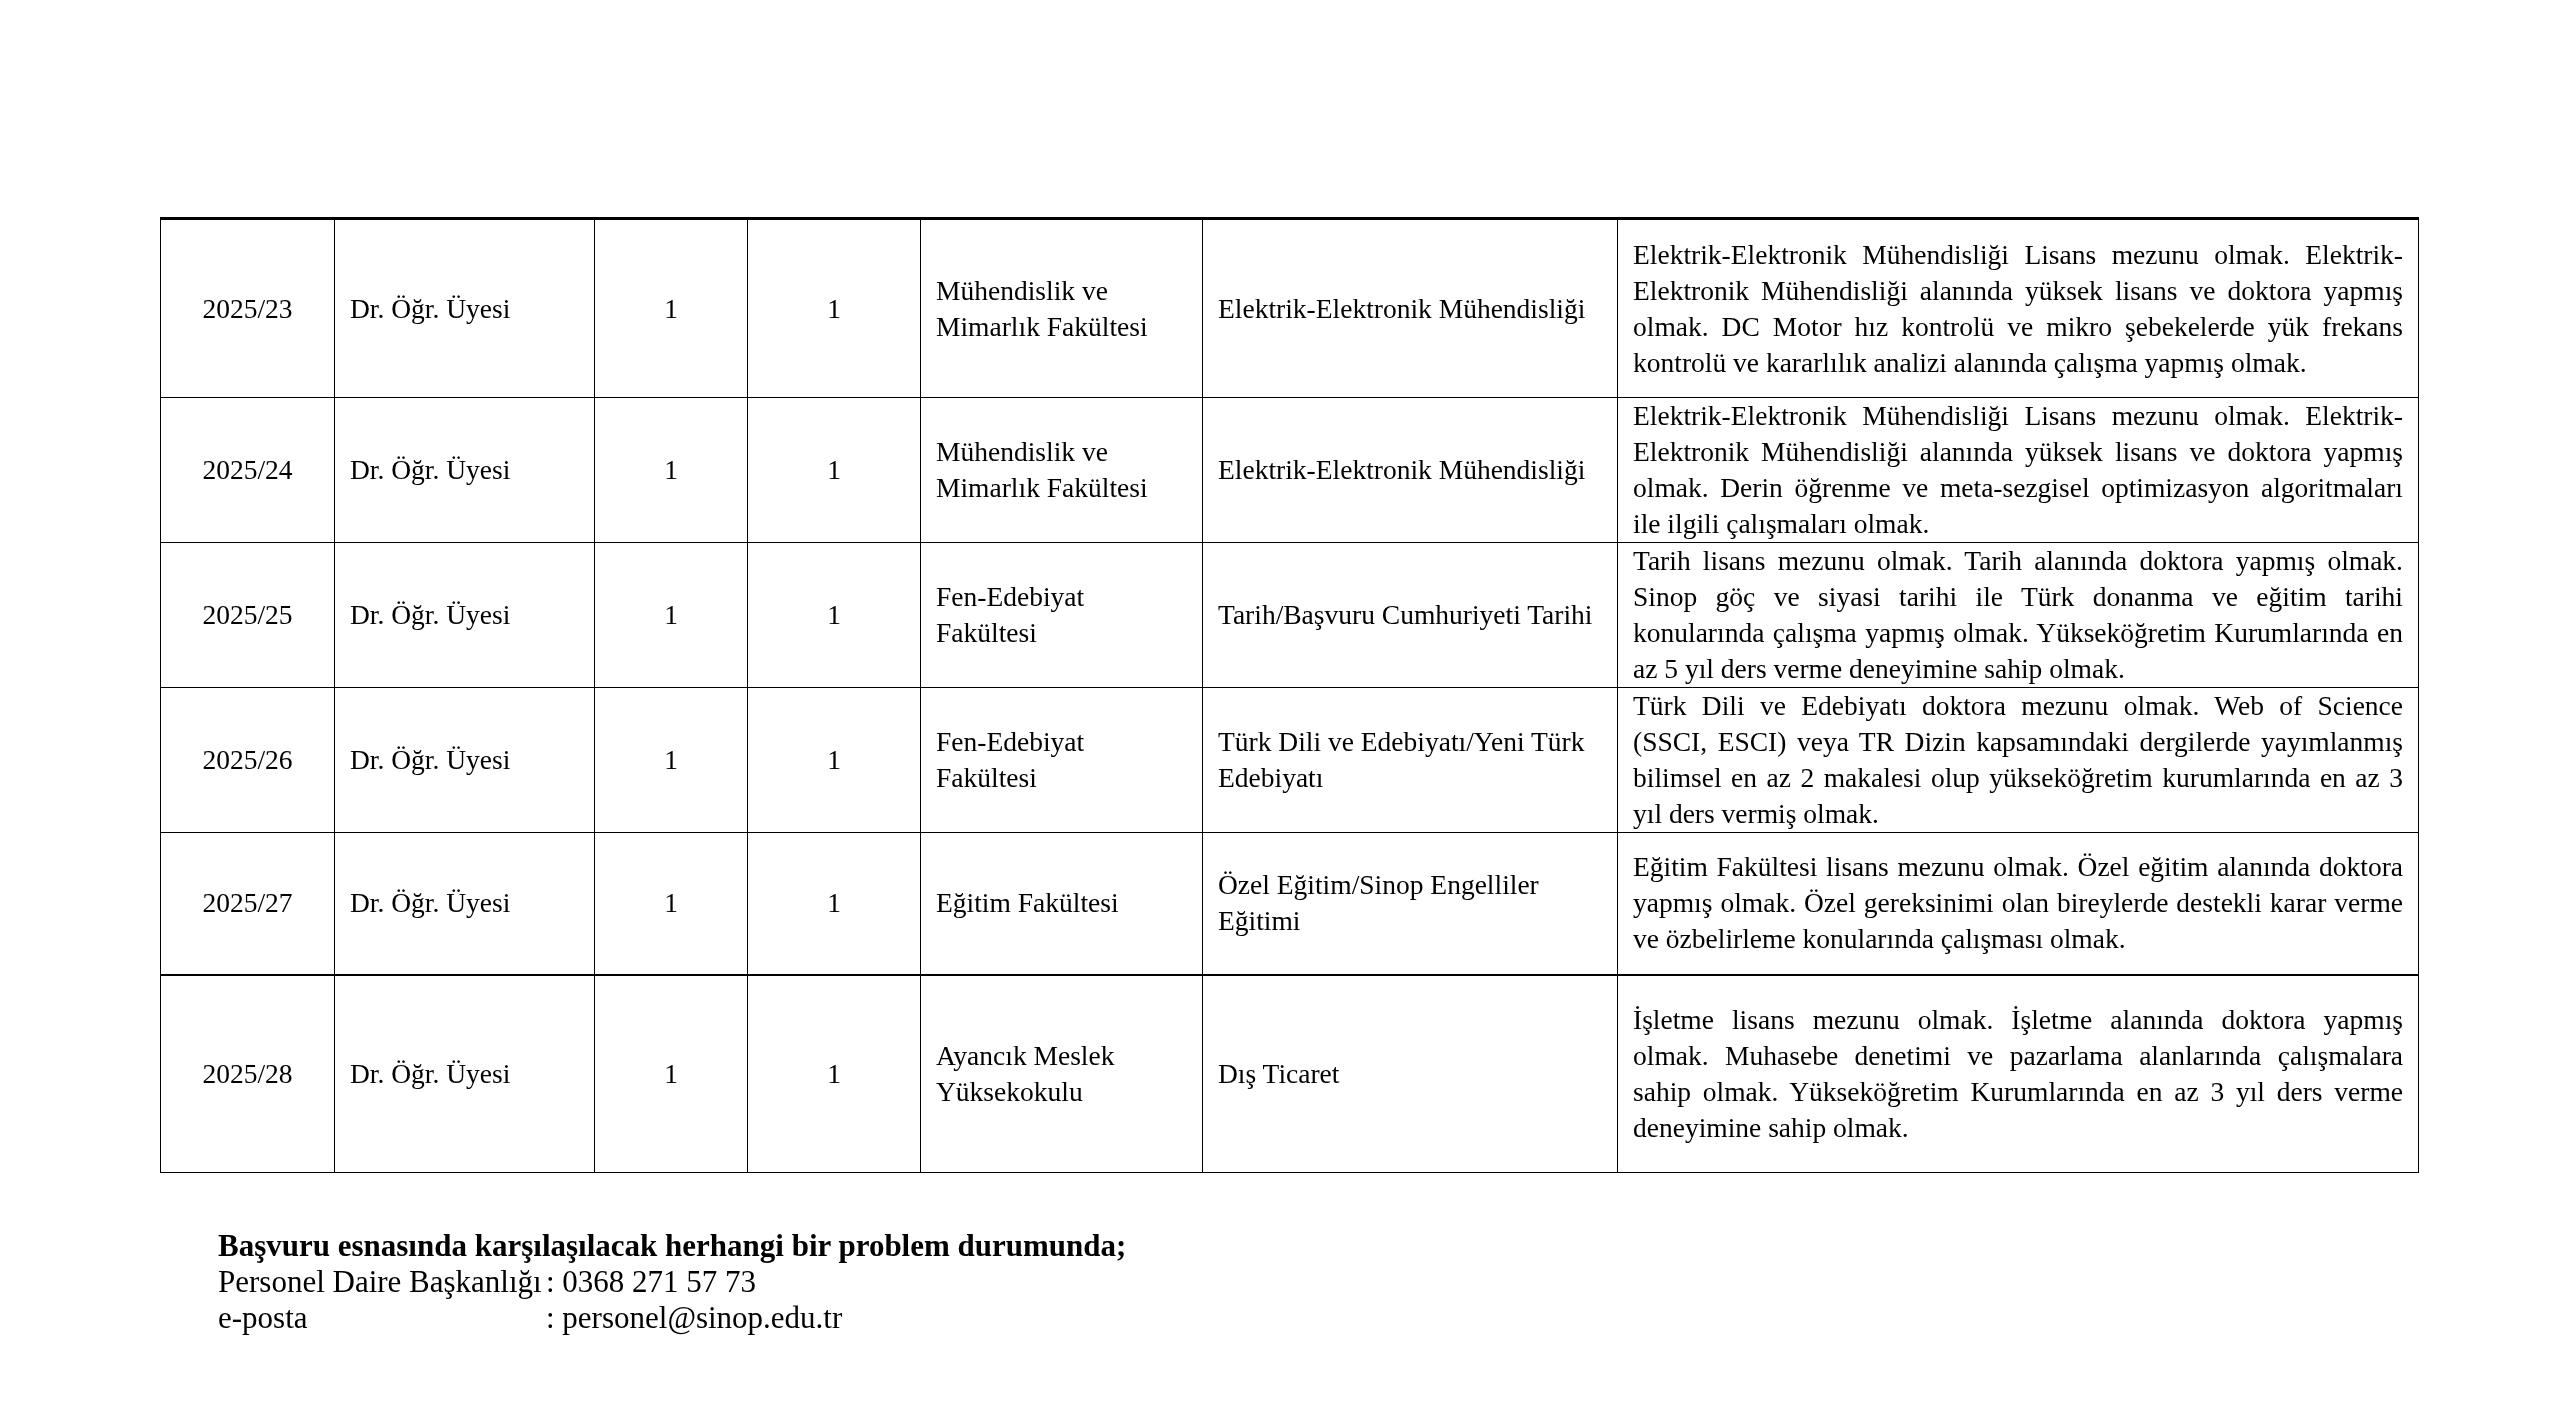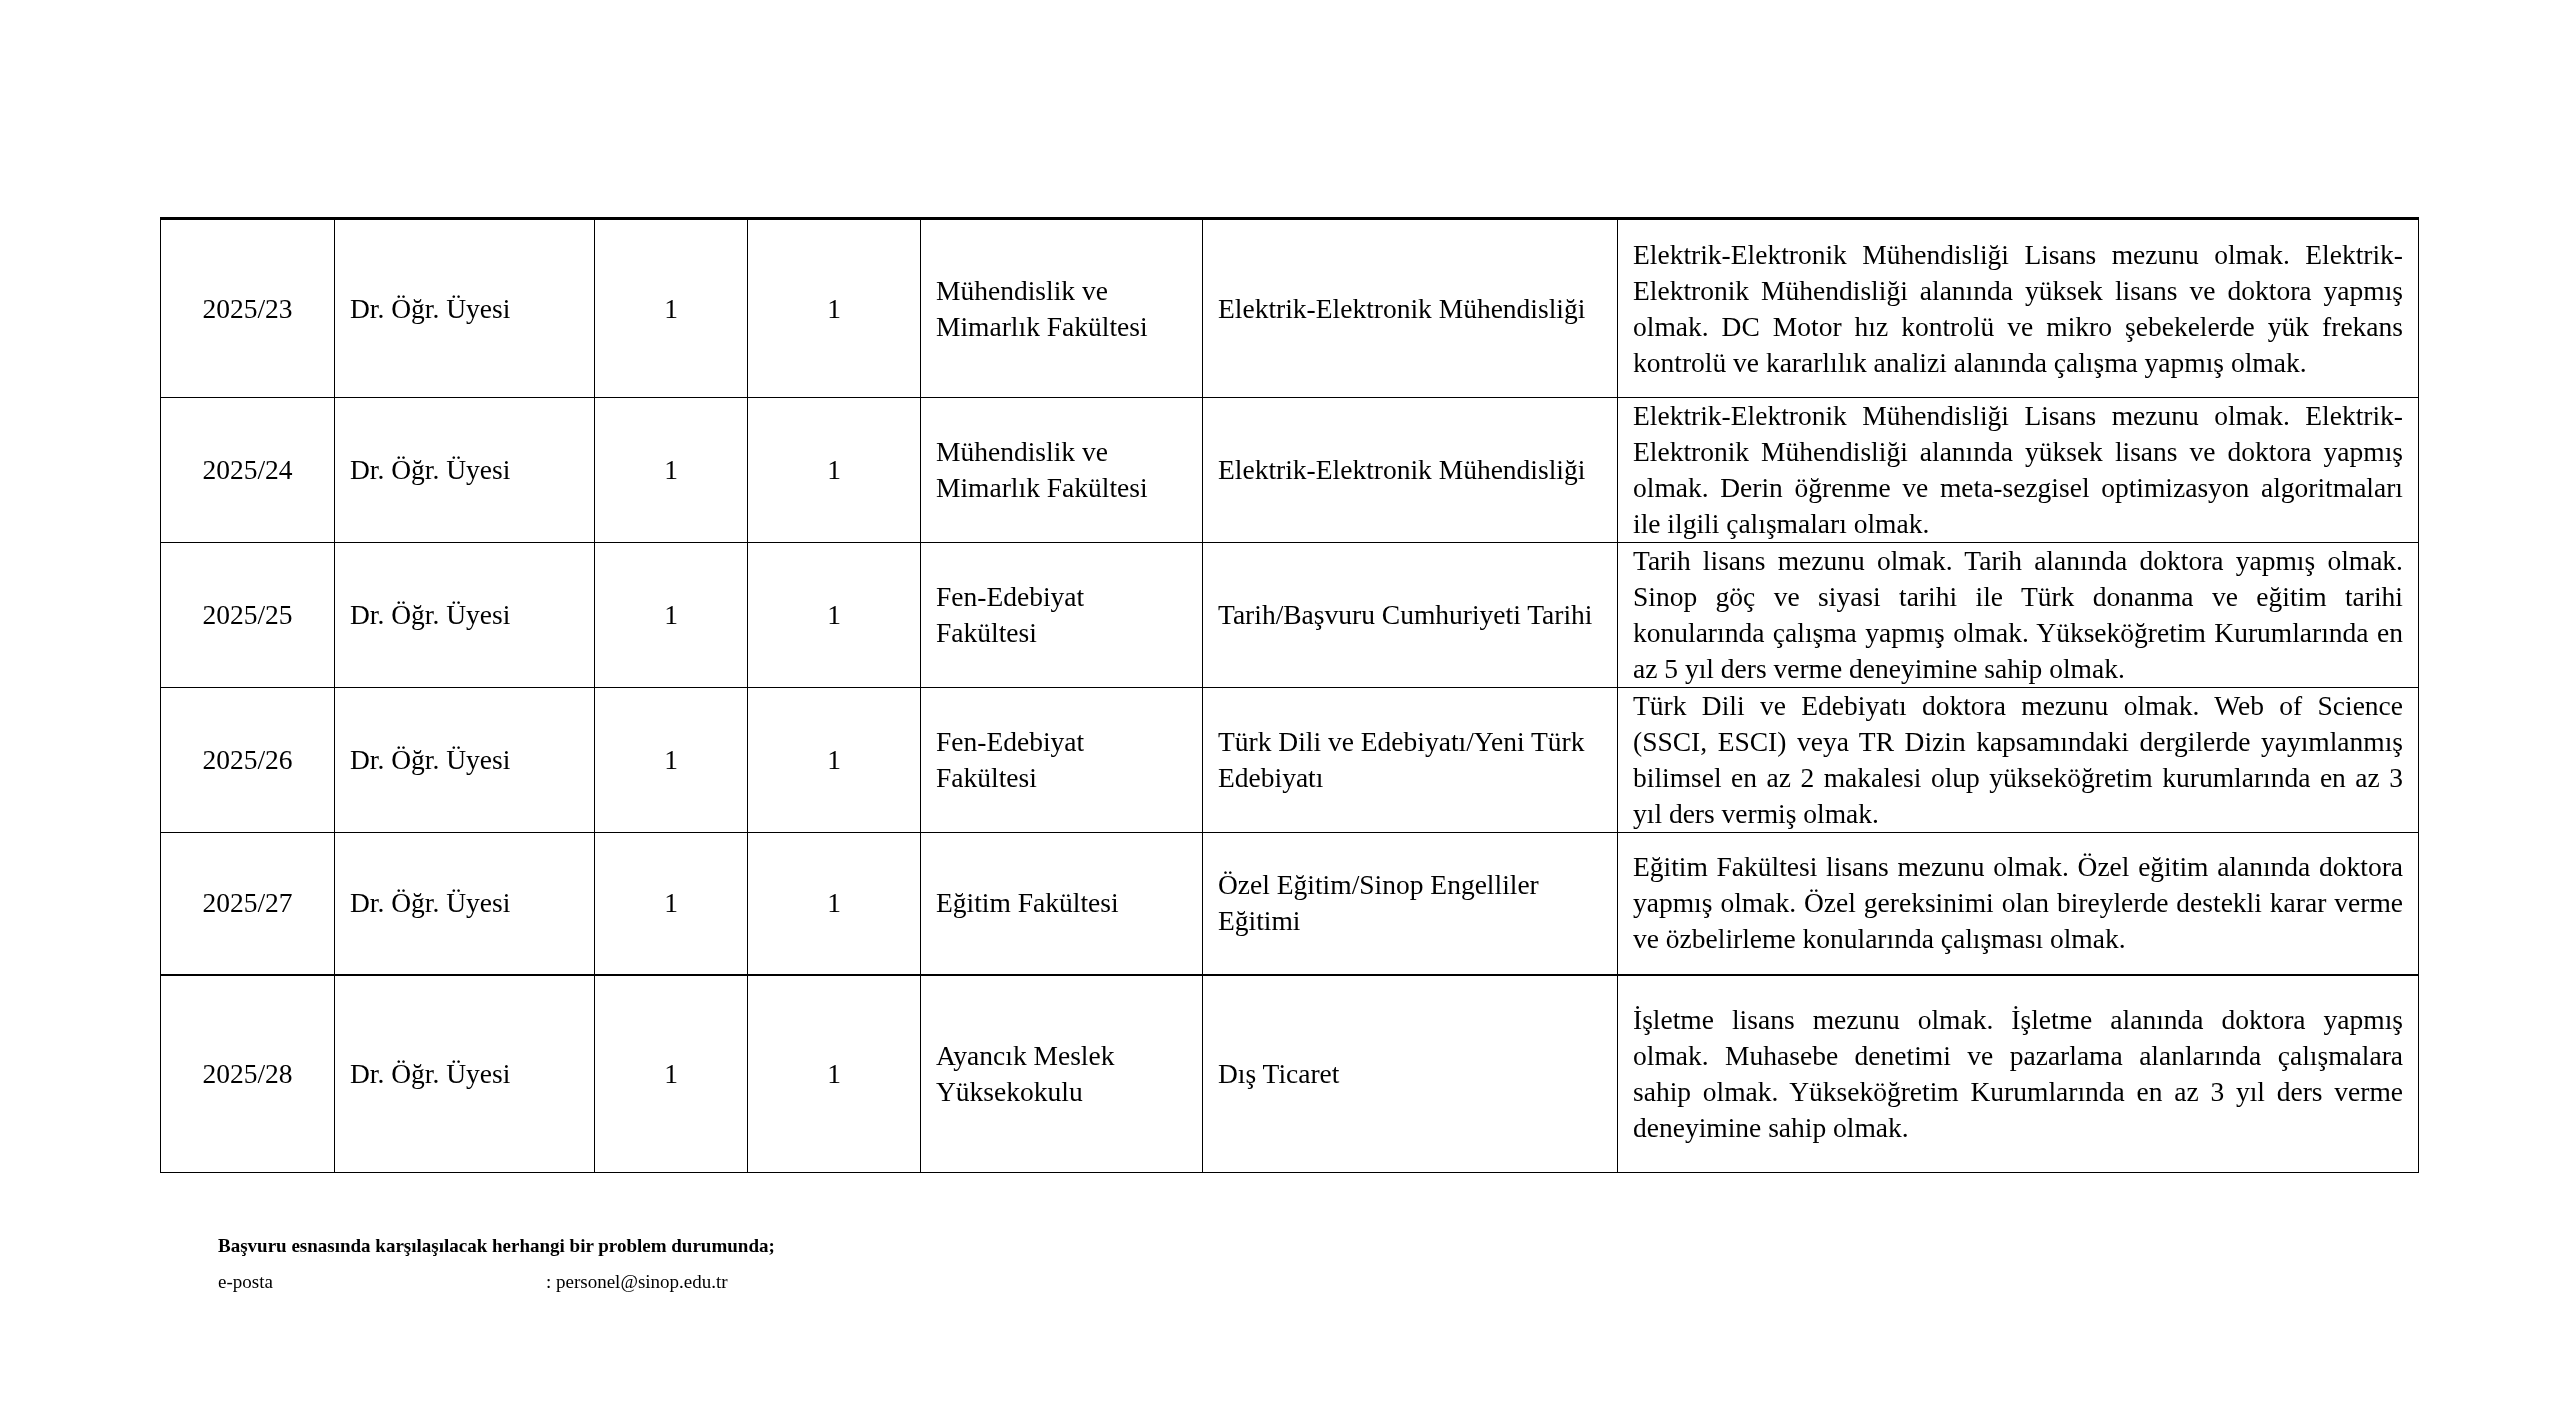--- a/index.html
+++ b/index.html
@@ -33,21 +33,21 @@
 
   tr.r0 td { height: 72px; }
   tr.r1 td { height: 179px; }
   tr.r2 td { height: 142px; }
   tr.r3 td { height: 142px; }
   tr.r4 td { height: 141px; }
   tr.r5 td { height: 142px; }
   tr.r6 td { height: 198px; }
   tr.r5 td { border-bottom-width: 2.8px; }
 
-  .footer { position: absolute; left: 218px; top: 1228px; font-size: 19px; line-height: 36px; text-align: center; }
+  .footer { position: absolute; left: 218px; top: 1228px; font-size: 31px; line-height: 36px; text-align: center; }
   .footer .heading { font-weight: bold; }
   .footer .row { position: relative; height: 36px; white-space: nowrap; }
   .footer .row .lbl { position: absolute; left: 0; }
   .footer .row .val { position: absolute; left: 328px; }
 </style>
 </head>
 <body>
 
 <div class="page">
   <table class="grid">
@@ -126,18 +126,22 @@
         <td class="desc">
             <span class="txt">İşletme lisans mezunu olmak. İşletme alanında doktora yapmış olmak. Muhasebe denetimi ve pazarlama alanlarında çalışmalara sahip olmak. Yükseköğretim Kurumlarında en az 3 yıl ders verme deneyimine sahip olmak.</span>
           </td>
       </tr>
     </tbody>
   </table>
 
   <div class="footer">
     <div class="row heading">Başvuru esnasında karşılaşılacak herhangi bir problem durumunda;</div>
     <div class="row">
+      <span class="lbl">Personel Daire Başkanlığı</span>
+      <span class="val">: 0368 271 57 73</span>
+    </div>
+    <div class="row">
       <span class="lbl">e-posta</span>
       <span class="val">: personel@sinop.edu.tr</span>
     </div>
   </div>
 </div>
 
 
 </body></html>

